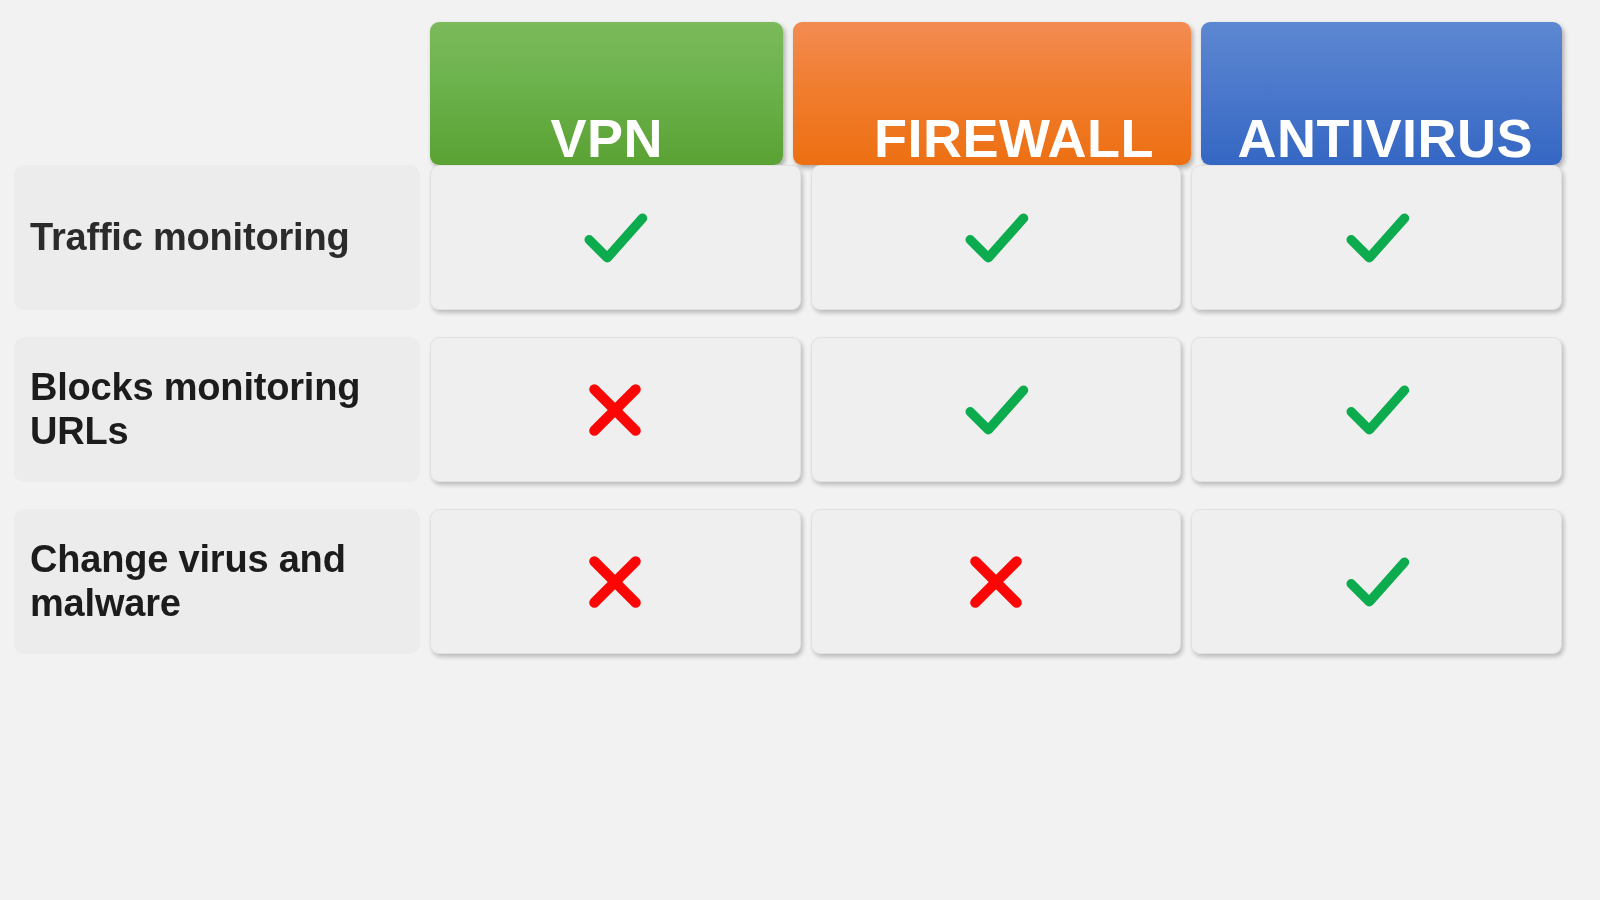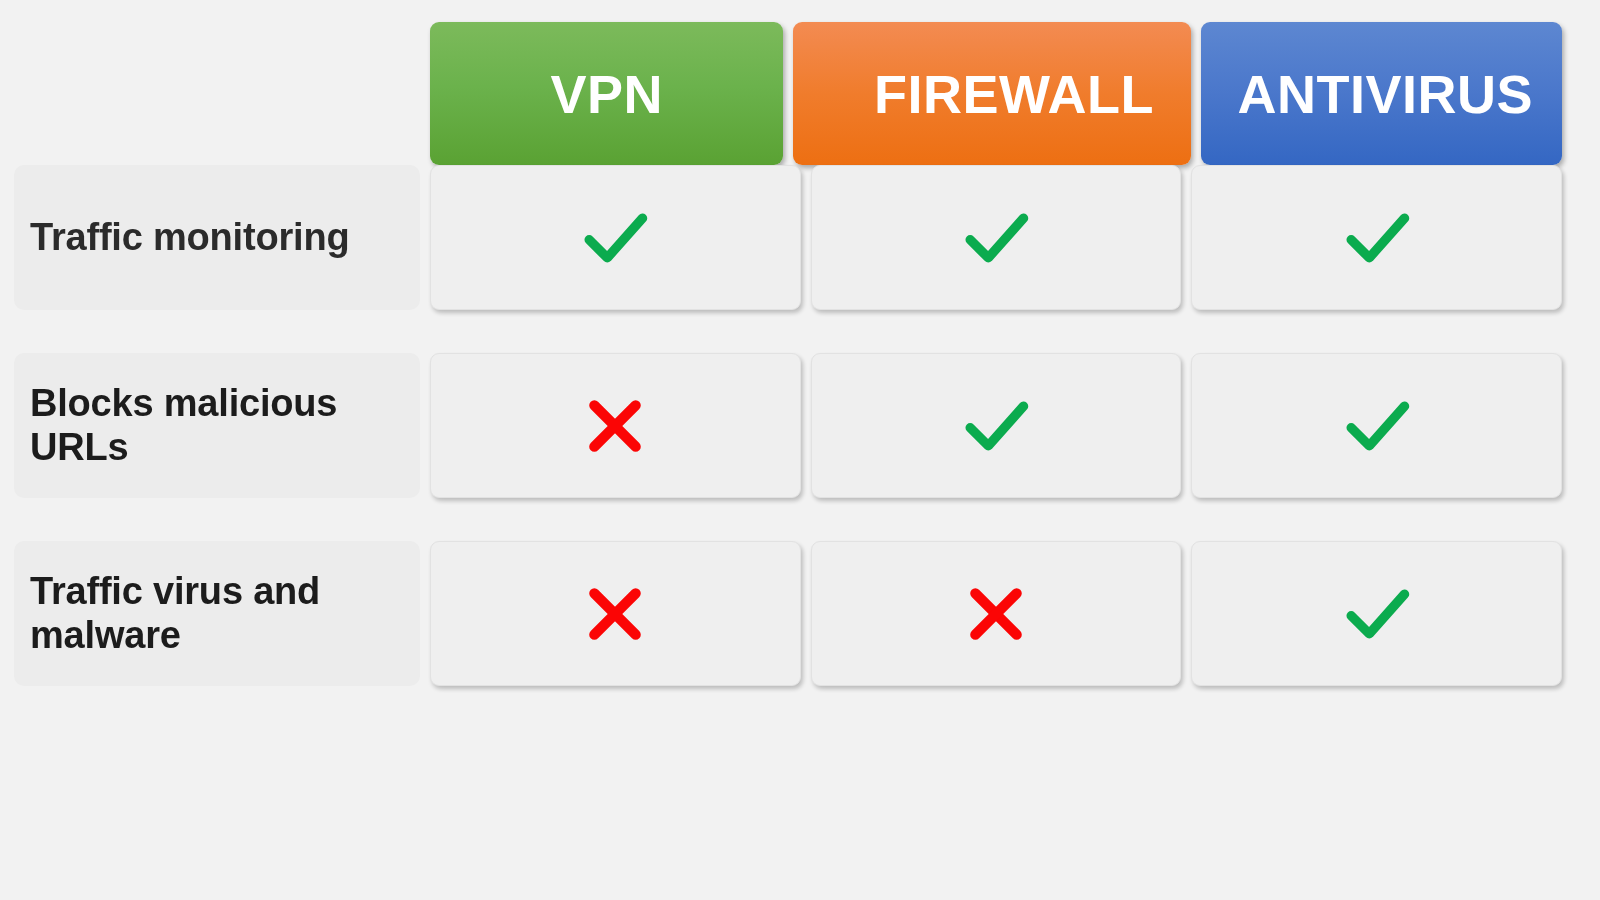--- a/index.html
+++ b/index.html
@@ -54,21 +54,21 @@
   .header-spacer {
     flex: 0 0 406px;
     width: 406px;
   }
 
   .header-cell {
     flex: 1 1 0;
     height: 143px;
     border-radius: 9px;
     display: flex;
-    align-items: center;
+    align-items: flex-end;
     justify-content: center;
     box-shadow: 2px 3px 5px rgba(0,0,0,0.30);
     box-sizing: border-box;
   }
 
   .header-cell .header-label {
     font-size: 54px;
     font-weight: bold;
     color: #ffffff;
     letter-spacing: 0.5px;
@@ -85,21 +85,21 @@
     padding-left: 44px;
   }
   .header-antivirus {
     background: linear-gradient(to bottom, #5d87d1 0%, #4a77cb 50%, #3467c3 100%);
     padding-left: 8px;
   }
 
   
   .body-row {
     height: 172px;
-    margin-bottom: 16px;
+    margin-bottom: 0;
     align-items: flex-start;
   }
 
   .row-label {
     height: 145px;
     background: #ececec;
     border-radius: 10px;
     display: flex;
     align-items: center;
     box-sizing: border-box;
@@ -197,21 +197,21 @@
           <path d="M20 52 L41 73 L82 27"></path>
         </svg>
       </div>
     </div>
   </div>
 
 
   <div class="grid-row body-row">
     <div class="label-col">
       <div class="row-label">
-        <span class="row-label-text">Blocks malicious URLs</span>
+        <span class="row-label-text">Blocks monitoring URLs</span>
       </div>
     </div>
     <div class="data-col">
       <div class="data-cell">
         <svg class="mark mark-cross" viewBox="0 0 100 100">
           <line x1="26" y1="26" x2="74" y2="74"></line>
           <line x1="74" y1="26" x2="26" y2="74"></line>
         </svg>
       </div>
     </div>
@@ -227,21 +227,21 @@
         <svg class="mark mark-check" viewBox="0 0 100 100">
           <path d="M20 52 L41 73 L82 27"></path>
         </svg>
       </div>
     </div>
   </div>
 
   <div class="grid-row body-row">
     <div class="label-col">
       <div class="row-label">
-        <span class="row-label-text">Traffic virus and malware</span>
+        <span class="row-label-text">Change virus and malware</span>
       </div>
     </div>
     <div class="data-col">
       <div class="data-cell">
         <svg class="mark mark-cross" viewBox="0 0 100 100">
           <line x1="26" y1="26" x2="74" y2="74"></line>
           <line x1="74" y1="26" x2="26" y2="74"></line>
         </svg>
       </div>
     </div>

